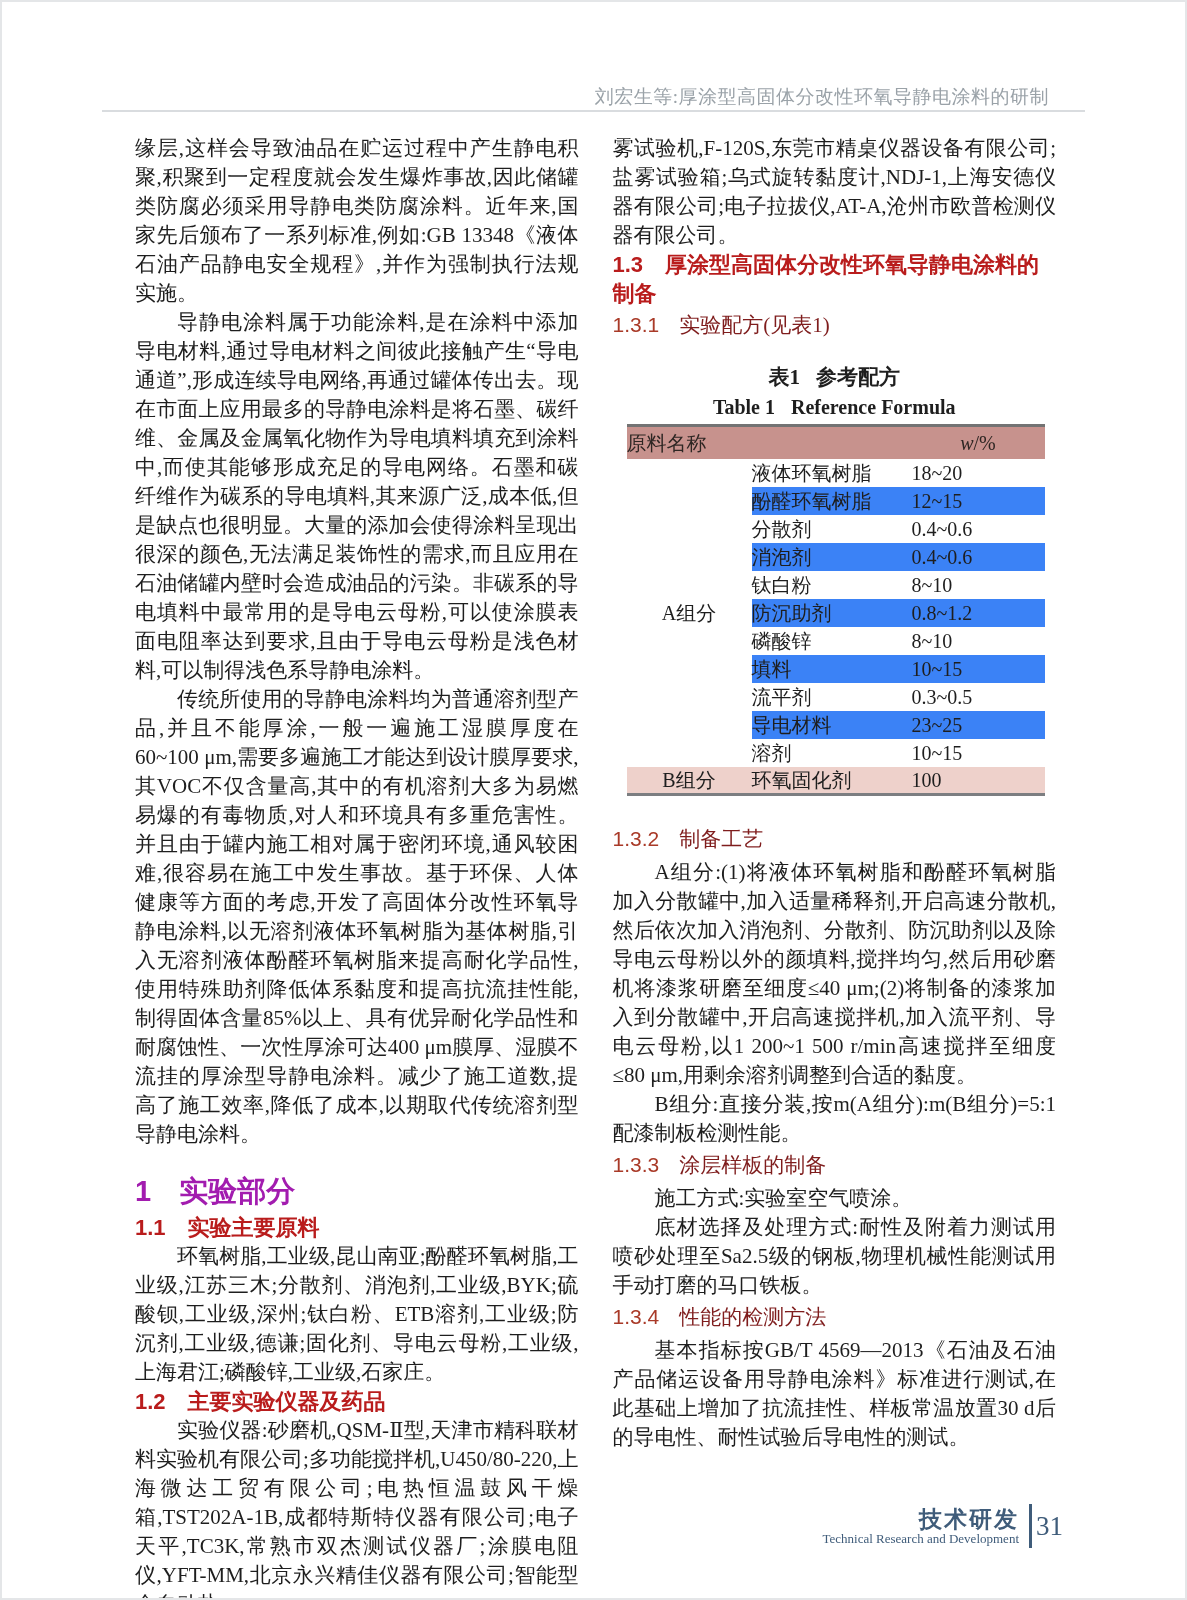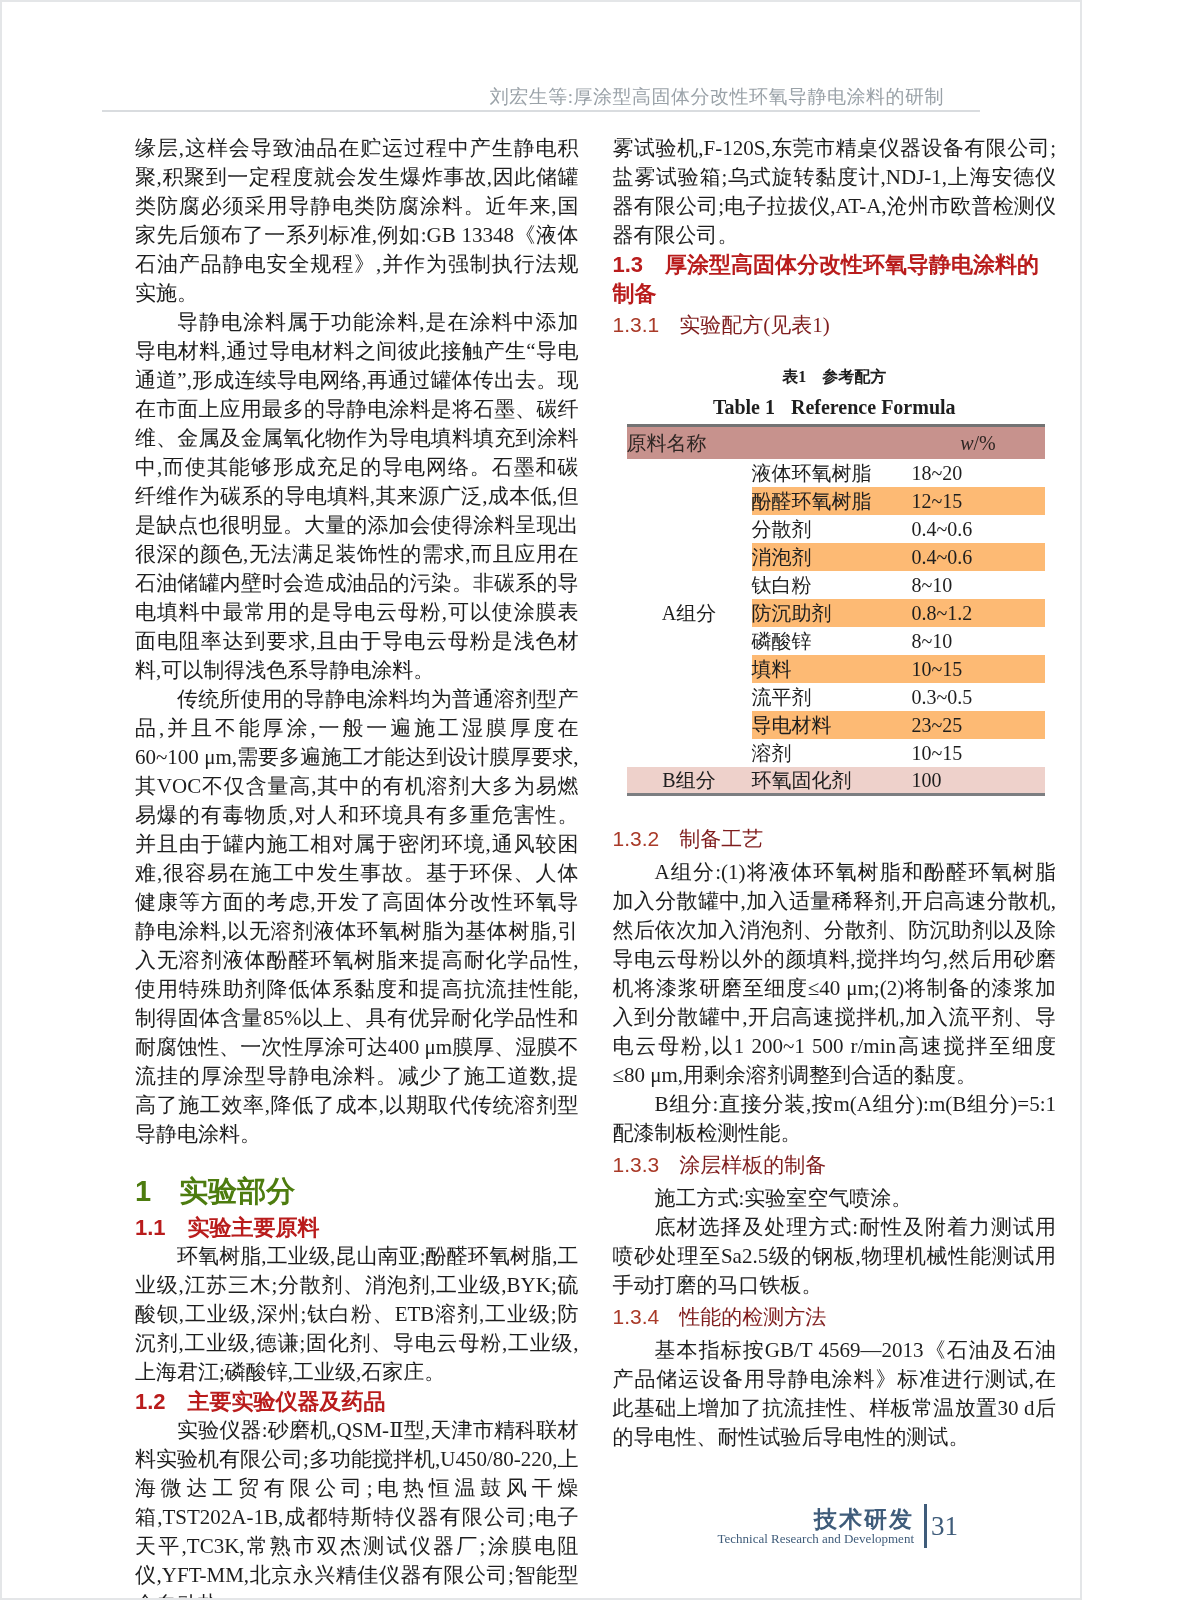--- a/index.html
+++ b/index.html
@@ -1,56 +1,56 @@
 <!DOCTYPE html>
 <html><head>
 <meta charset="utf-8">
 <style>
   * { box-sizing: border-box; }
   html,body { margin:0; padding:0; background:#fff; }
   .page {
-    position:relative; width:1082px; height:1600px; background:#fff;
+    position:relative; width:1187px; height:1600px; background:#fff;
     border:2px solid #e4e6e8; overflow:hidden;
     font-family:"Liberation Serif","DejaVu Serif",serif; color:#1e1e1e;
   }
   
   .running-head { position:absolute; top:82px; right:136px; font-size:19px; color:#9aa2a8; letter-spacing:.5px; }
   .head-rule { position:absolute; top:108px; left:100px; right:100px; height:2px; background:#d9dcdf; }
 
   
   .content { position:absolute; top:132px; left:133px; width:921px; display:flex; gap:34px; }
   .col { flex:1 1 0; min-width:0; }
   .col p { margin:0; font-size:21px; line-height:29px; text-align:justify; text-indent:2em; }
   .col p.cont { text-indent:0; }
 
   h2.sec1 { margin:24px 0 4px; font-family:"Liberation Sans","DejaVu Sans",sans-serif;
-    font-size:29px; line-height:36px; font-weight:bold; color:#4d7c0f; }
+    font-size:29px; line-height:36px; font-weight:bold; color:#a21caf; }
   h2.sec1 .num { margin-right:28px; }
   h3.sub { margin:0; font-family:"Liberation Sans","DejaVu Sans",sans-serif;
     font-size:22px; line-height:29px; font-weight:bold; color:#b91c1c; }
   h3.sub .num { margin-right:22px; }
   h4.subsub { margin:2px 0 4px; font-size:21px; line-height:29px; font-weight:normal; }
   h4.subsub .num { font-family:"Liberation Sans","DejaVu Sans",sans-serif; color:#a93a28; margin-right:20px; }
   h4.subsub .txt { color:#7f1d1d; }
 
   
   .table-block { margin:22px 0 28px; }
-  .tbl-title { text-align:center; font-weight:bold; font-size:16px; line-height:30px; }
+  .tbl-title { text-align:center; font-weight:bold; font-size:21px; line-height:30px; }
   .tbl-title .gap { margin-left:16px; }
   .tbl-title-en { font-size:20px; }
   table.ref { width:418px; margin:2px auto 0 14px; border-collapse:collapse;
     border-top:3px solid #737373; border-bottom:3px solid #7c7e81; font-size:20px; }
   table.ref th, table.ref td { padding:0; font-weight:normal; height:28px; line-height:24px; }
   table.ref thead th { background:#c7928d; height:33px; }
   th.th-name { text-align:left; padding-left:26px; color:#2e2623; }
   th.th-w { text-align:center; width:133px; color:#2e2623; }
   td.grp { width:125px; text-align:center; vertical-align:middle; }
   td.nm { text-align:left; padding-left:22px; }
   td.vl { text-align:left; }
-  tr.stripe td.nm, tr.stripe td.vl { background:#fdba74; }
+  tr.stripe td.nm, tr.stripe td.vl { background:#3b82f6; }
   tr.brow td { background:#eed1cb; }
 
   
   .footer { position:absolute; top:1502px; right:122px; display:flex; align-items:center; color:#3f5c7a; }
   .f-text { text-align:right; margin-right:10px; }
   .f-cn { font-family:"Liberation Sans","DejaVu Sans",sans-serif; font-weight:bold; font-size:23px; line-height:24px; letter-spacing:2px; }
   .f-en { font-size:13px; line-height:15px; font-weight:normal; }
   .f-bar { width:3px; height:44px; background:#3f5c7a; }
   .f-num { margin-left:4px; font-size:27px; }
 </style>

